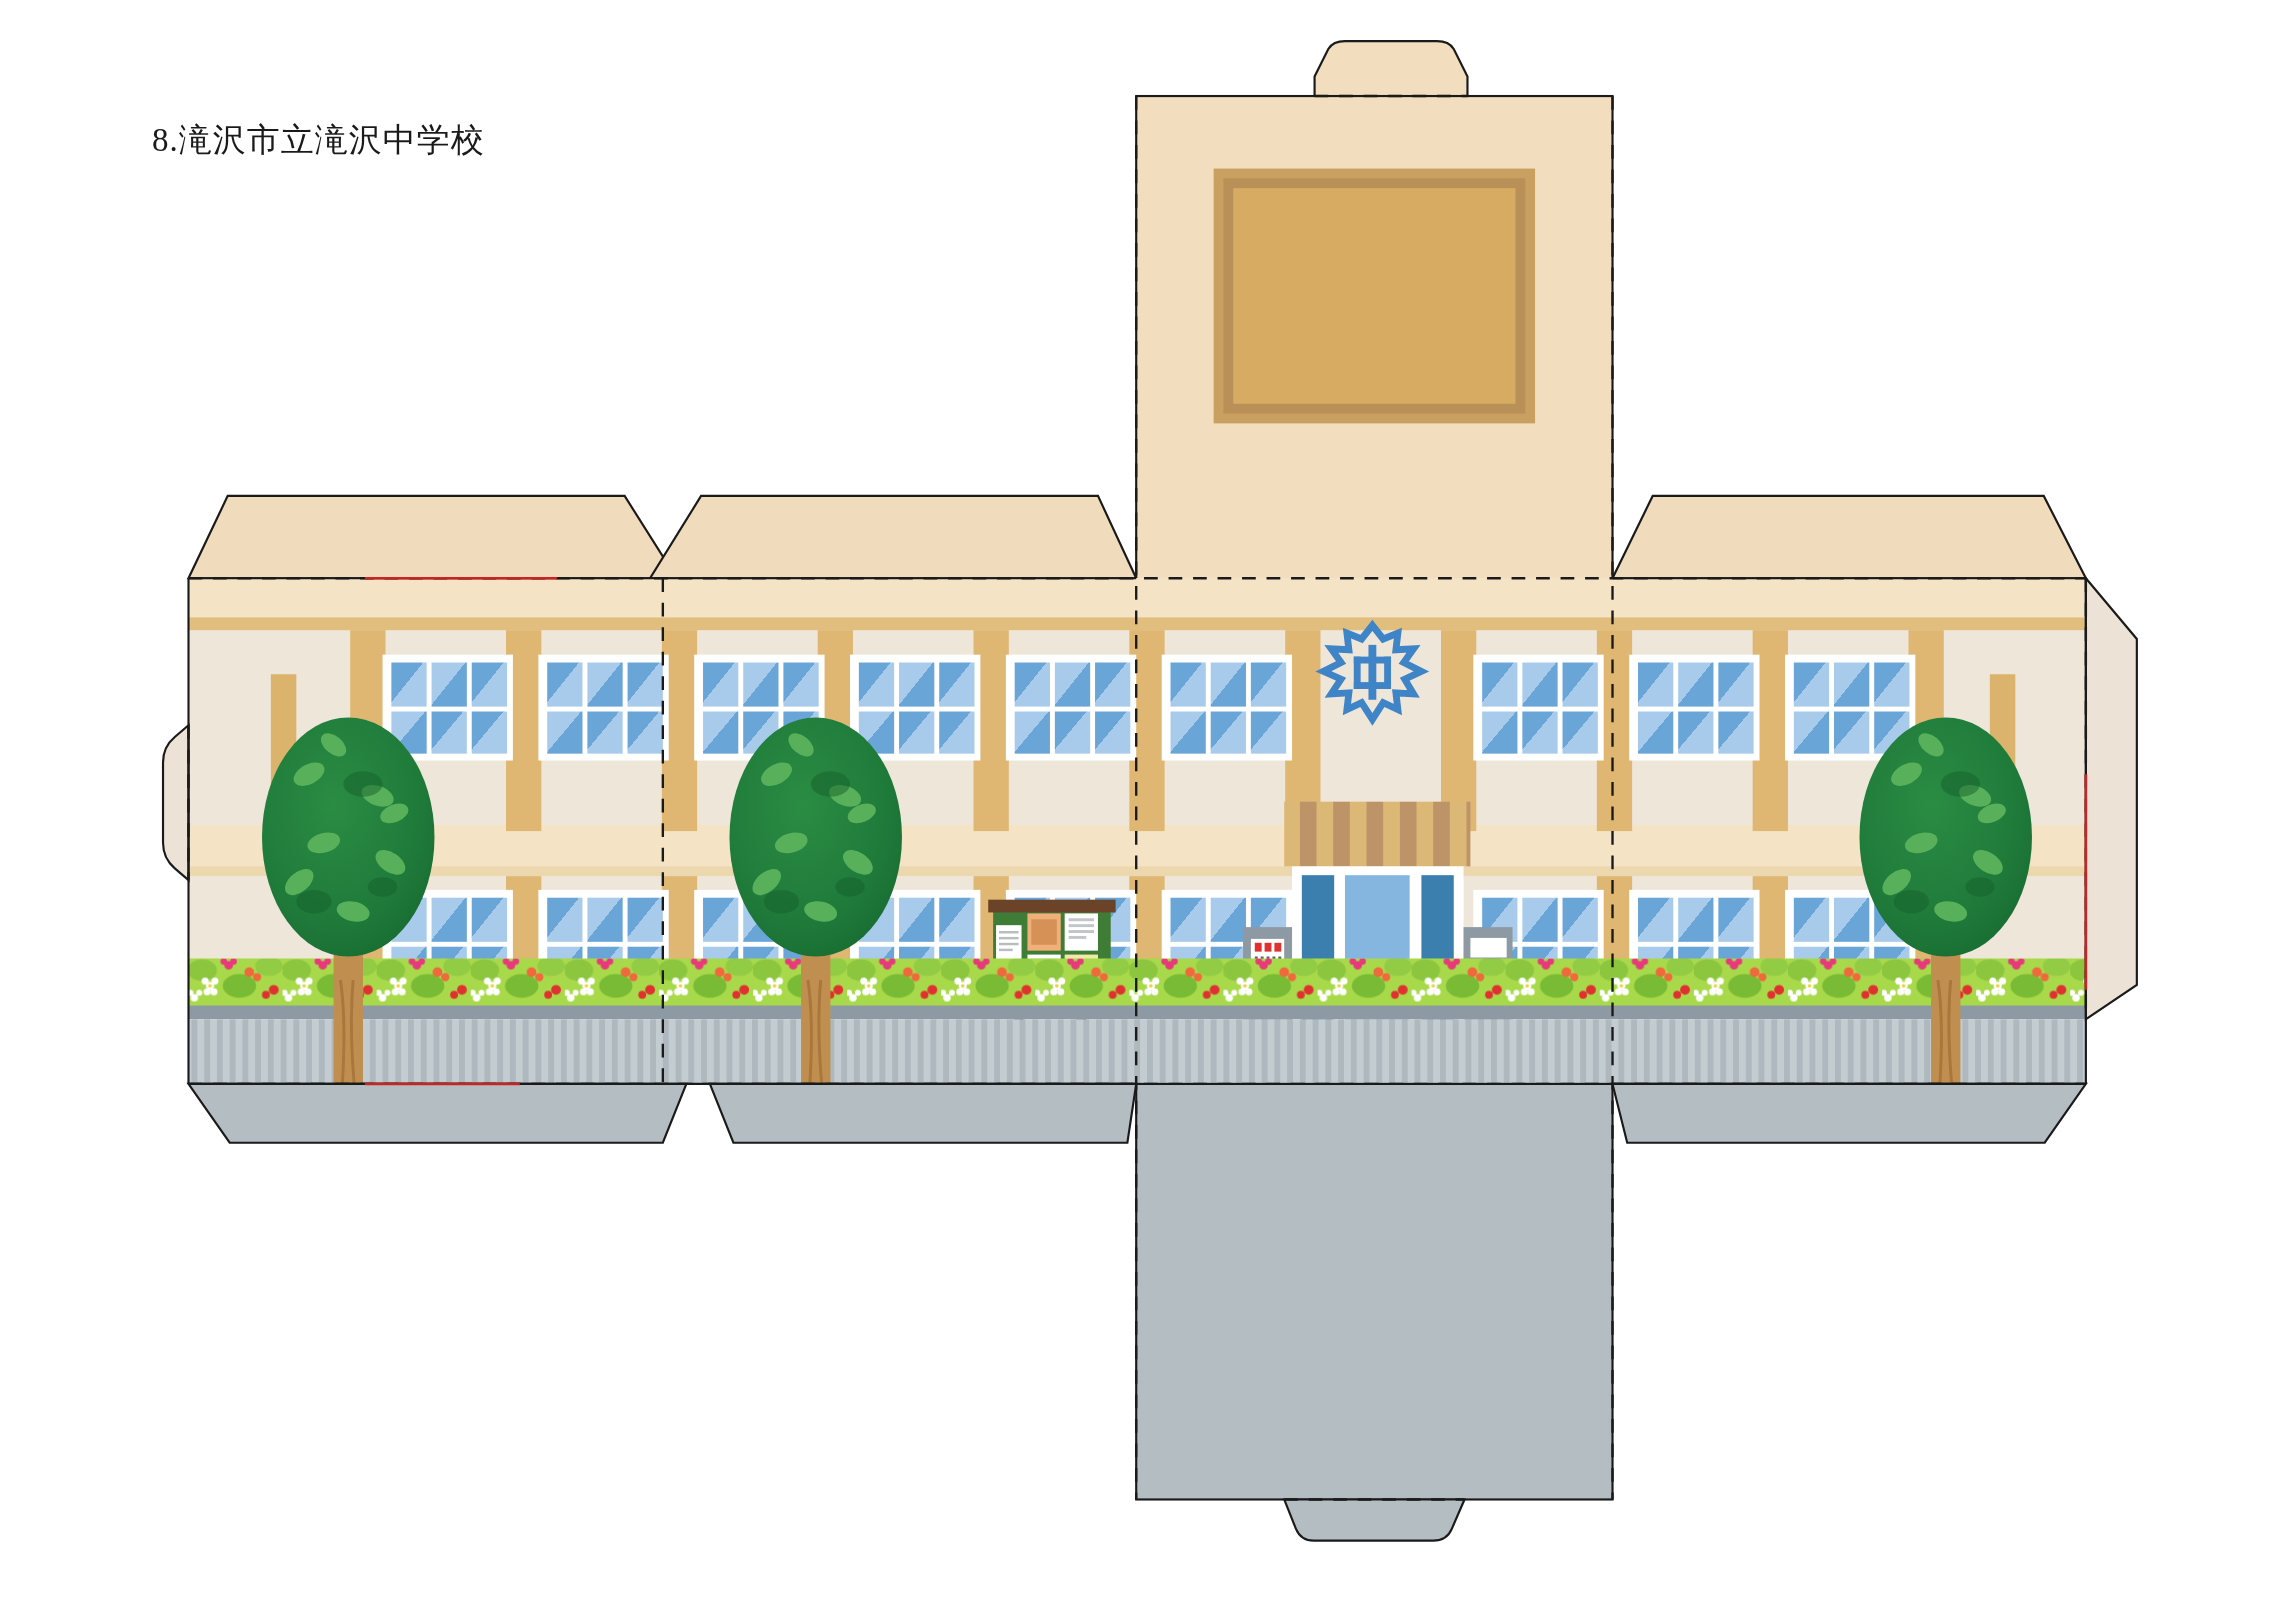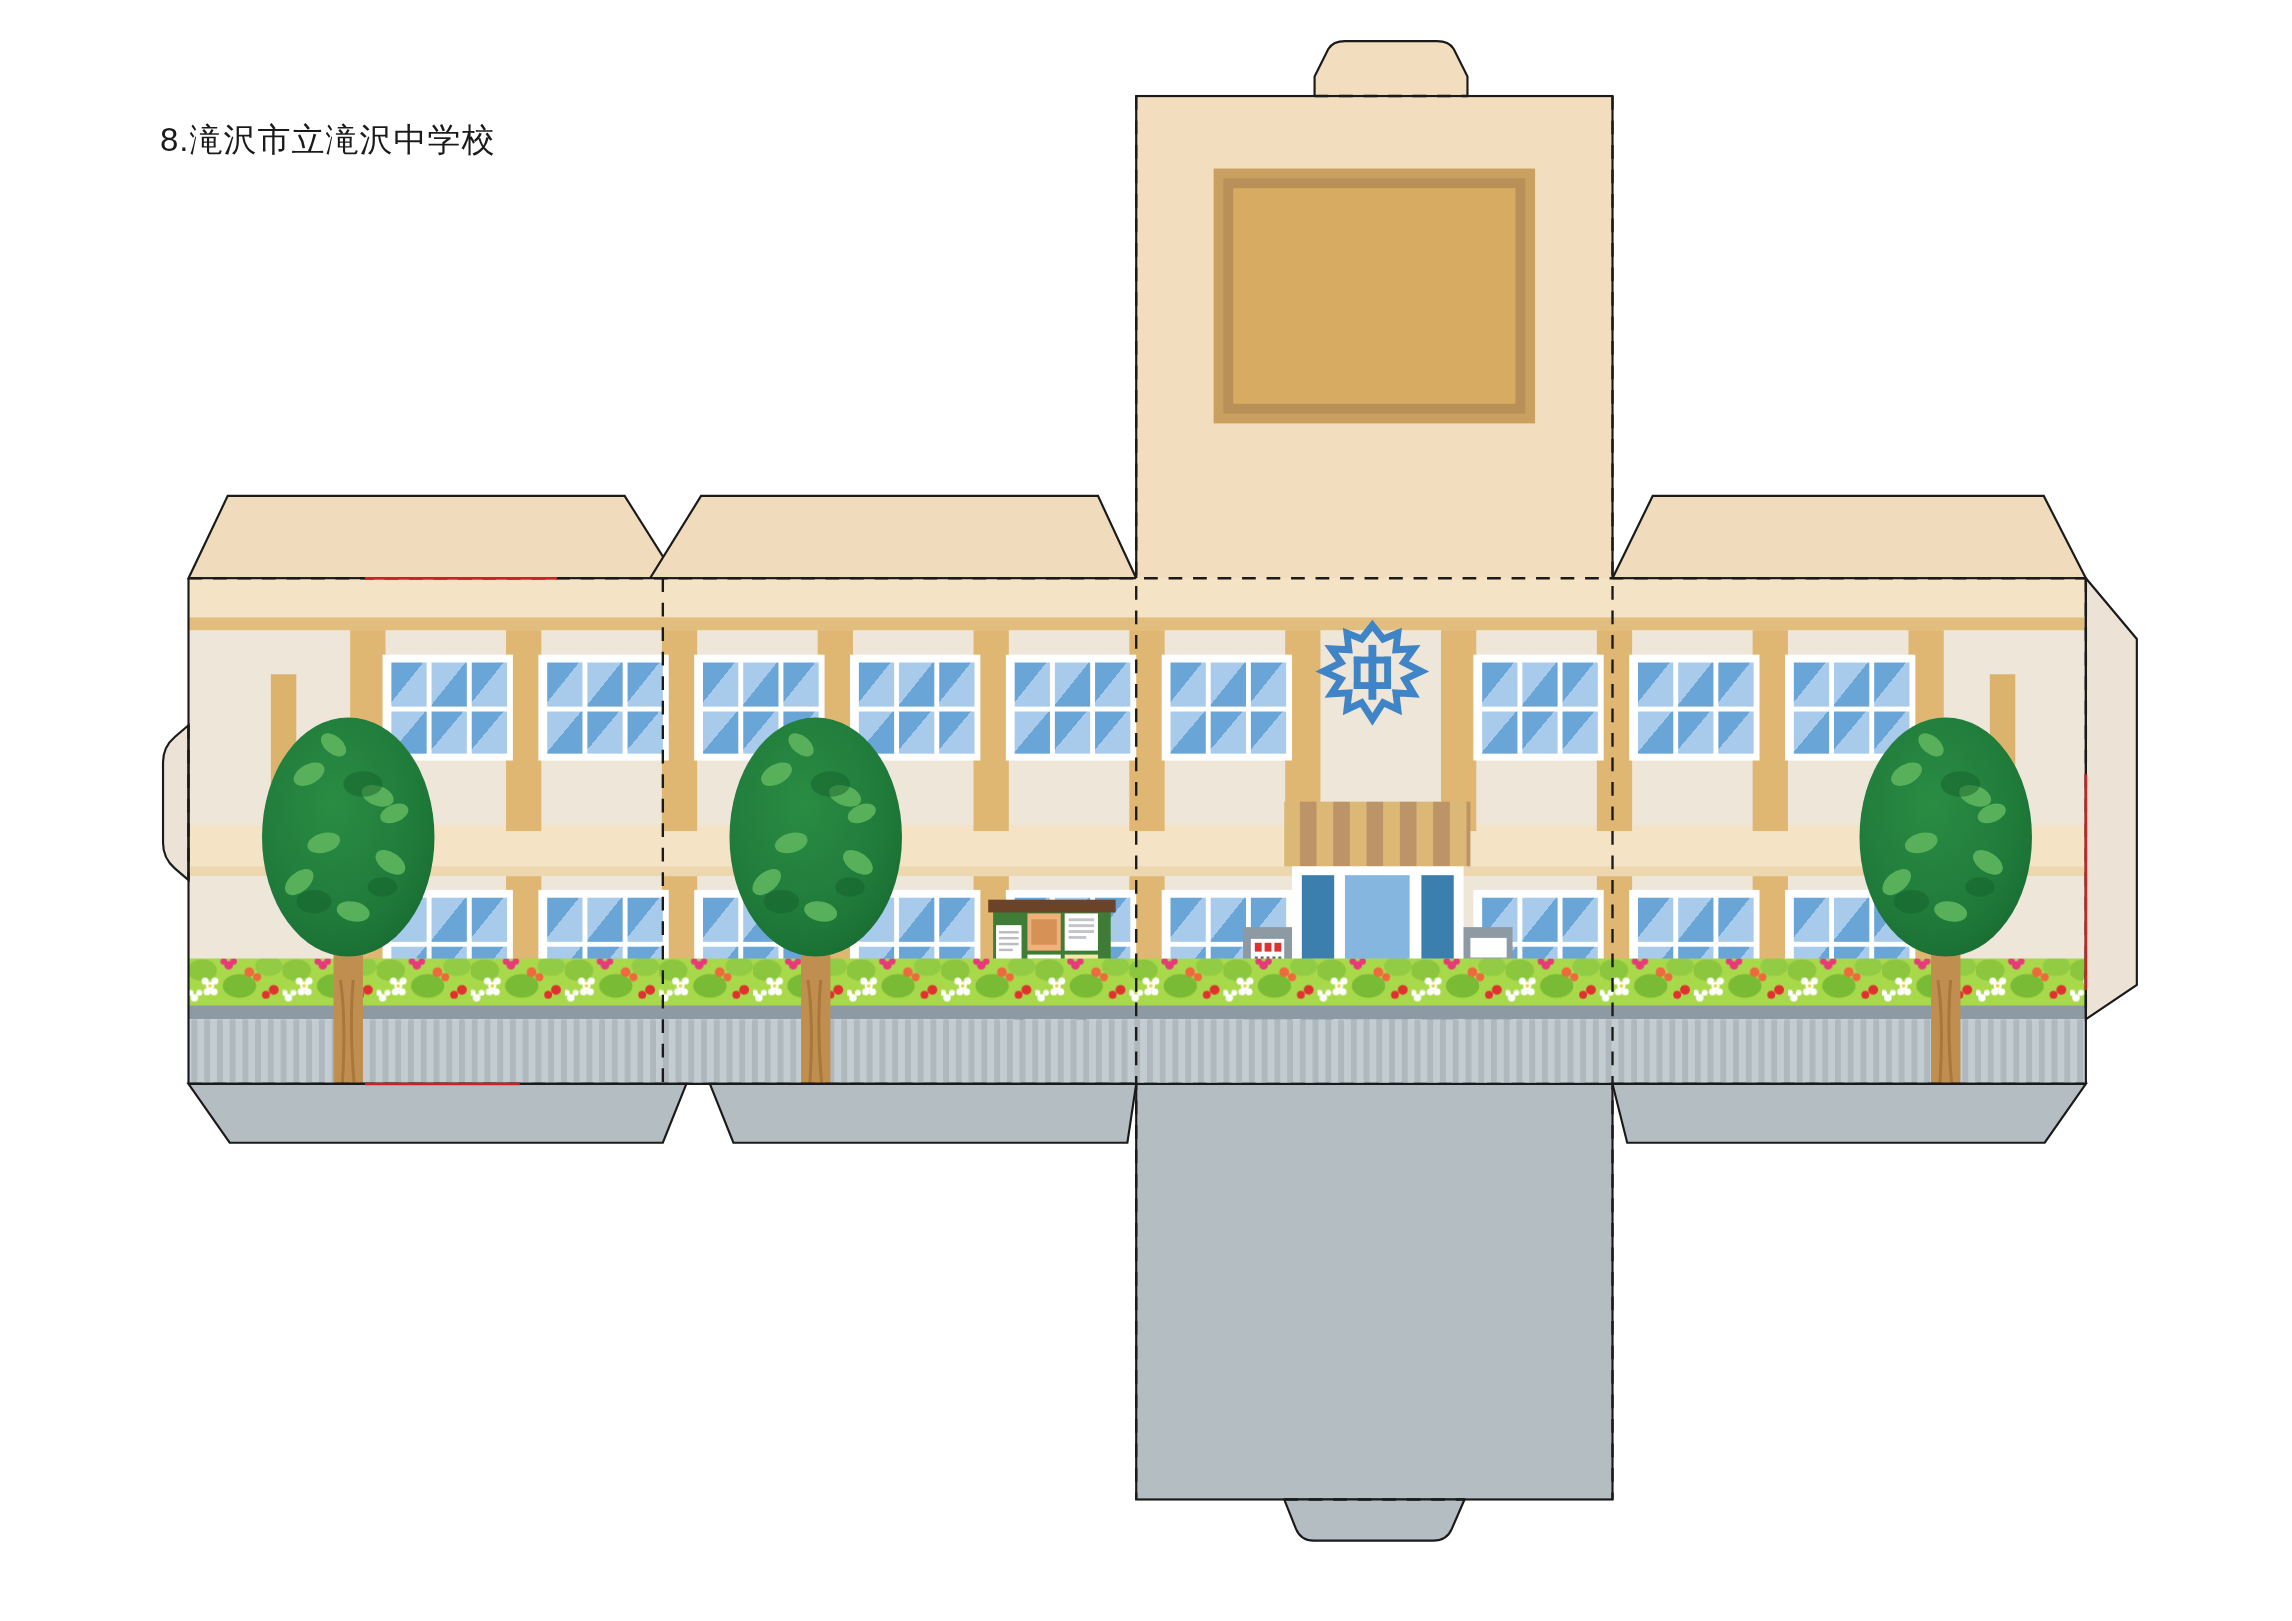--- a/index.html
+++ b/index.html
@@ -1,20 +1,20 @@
 <!DOCTYPE html>
 <html><head>
 <meta charset="utf-8">
 <style>
   html,body{margin:0;padding:0;background:#ffffff;}
   body{width:2293px;height:1621px;position:relative;overflow:hidden;
        font-family:"Liberation Sans","DejaVu Sans",sans-serif;}
   #stage{position:absolute;inset:0;width:2293px;height:1621px;}
-  #title{position:absolute;left:160px;top:118px;font-size:33px;color:#1a1a1a;
-         letter-spacing:1px;white-space:nowrap;font-family:Liberation Sans, sans-serif;}
+  #title{position:absolute;left:152px;top:118px;font-size:33px;color:#1a1a1a;
+         letter-spacing:1px;white-space:nowrap;font-family:Liberation Serif, serif;}
   svg{position:absolute;left:0;top:0;}
 </style>
 </head>
 <body>
 
 <div id="stage">
 
   <div id="title">8.滝沢市立滝沢中学校</div>
 
   <svg width="2293" height="1621" viewBox="0 0 2339 1654" shape-rendering="geometricPrecision">

